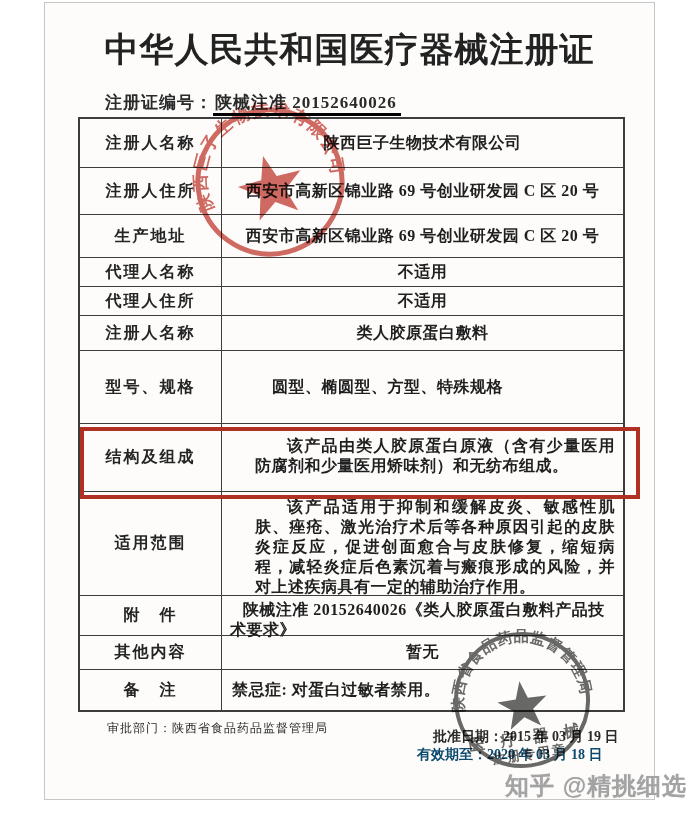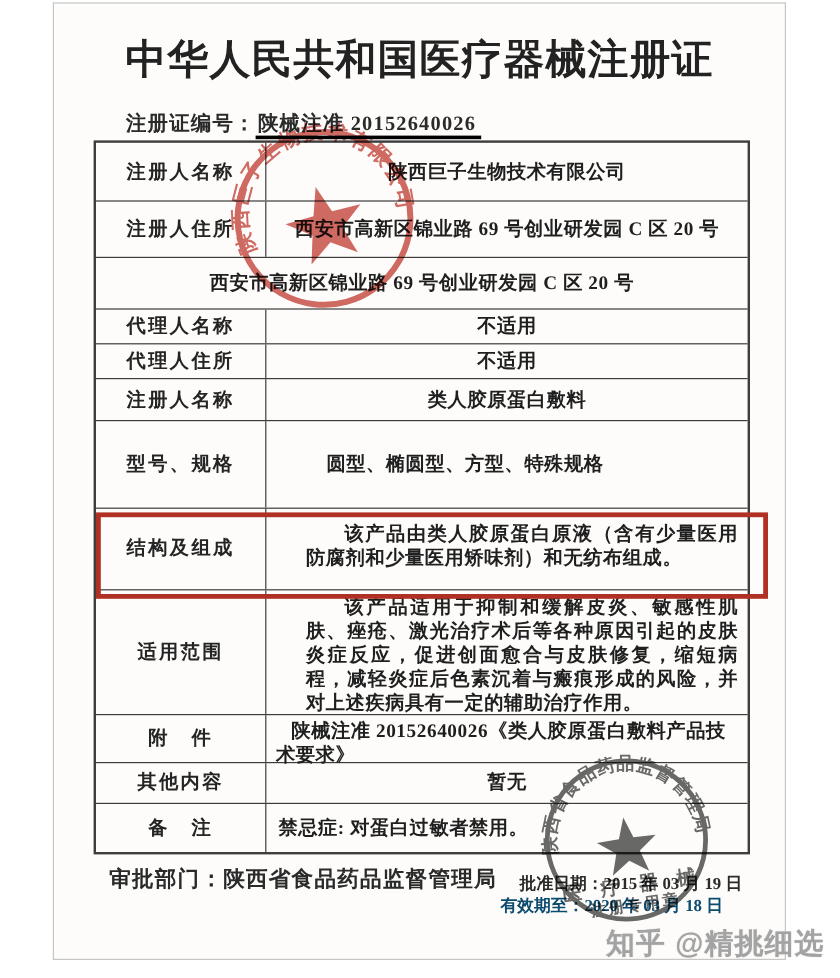--- a/index.html
+++ b/index.html
@@ -45,21 +45,21 @@
     display:block;text-align:justify;text-indent:2em;
     line-height:20px;padding:5px 8px;align-items:initial;margin-left:25px;
   }
   .value.attach{
     display:block;line-height:20px;padding:4px 8px;text-indent:0.8em;align-items:initial;
   }
   .hl-box{
     position:absolute;left:35px;top:424px;width:552px;height:64px;
     border:4px solid #b03024;z-index:6;pointer-events:none;
   }
-  .foot-dept{position:absolute;left:46px;top:717px;font-size:18px;font-weight:700;color:#2a2a2a;letter-spacing:1px;}
+  .foot-dept{position:absolute;left:62px;top:717px;font-size:12px;font-weight:400;color:#2a2a2a;letter-spacing:1px;}
   .foot-adate{position:absolute;left:388px;top:715px;font-size:14px;font-weight:700;color:#2a2a2a;margin-top:10px;}
   .foot-vdate{position:absolute;left:372px;top:743px;font-size:14px;font-weight:700;color:#0c4a6e;}
   .seal{position:absolute;mix-blend-mode:multiply;pointer-events:none;}
   .seal1{left:139px;top:93px;width:172px;height:172px;transform:rotate(-15deg);opacity:.8;z-index:5;}
   .seal2{left:396px;top:616px;width:162px;height:162px;transform:rotate(-8deg);opacity:.85;z-index:5;}
   .watermark{
     position:absolute;left:505px;top:770px;z-index:8;
     font-size:24px;font-weight:700;color:#a3a3a3;letter-spacing:1px;
     font-family:"Liberation Sans","DejaVu Sans",sans-serif;
     text-shadow:0 0 1px #cfcfcf;
@@ -79,20 +79,21 @@
   <div class="cert-table">
     <div class="trow" style="height:49px">
       <div class="cell label">注册人名称</div>
       <div class="cell value center">陕西巨子生物技术有限公司</div>
     </div>
     <div class="trow" style="height:47px">
       <div class="cell label">注册人住所</div>
       <div class="cell value center">西安市高新区锦业路 69 号创业研发园 C 区 20 号</div>
     </div>
     <div class="trow" style="height:43px">
+      <div class="cell label">生产地址</div>
       <div class="cell value center">西安市高新区锦业路 69 号创业研发园 C 区 20 号</div>
     </div>
     <div class="trow" style="height:29px">
       <div class="cell label">代理人名称</div>
       <div class="cell value center">不适用</div>
     </div>
     <div class="trow" style="height:29px">
       <div class="cell label">代理人住所</div>
       <div class="cell value center">不适用</div>
     </div>

